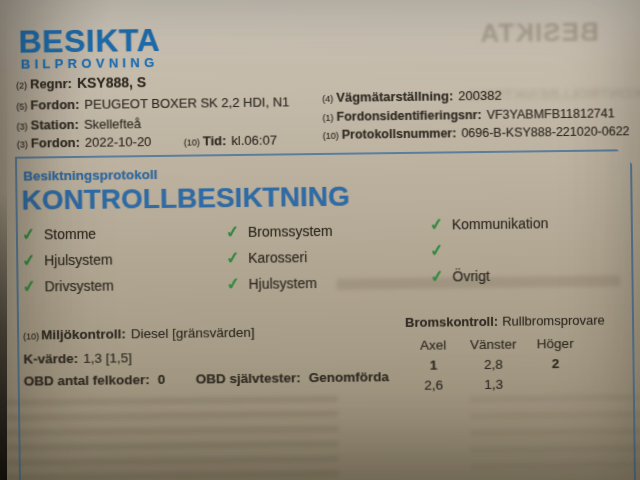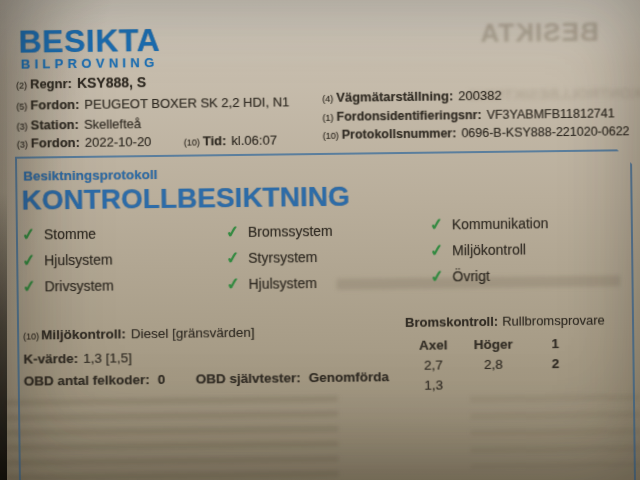--- a/index.html
+++ b/index.html
@@ -97,21 +97,21 @@
   .er-3 .lbl { margin-right:8px; }
   .obd-grp2 { position:absolute; left:172px; top:0; white-space:nowrap; }
 
   .brake-label { position:absolute; left:386px; top:161px; white-space:nowrap; font-size:13px; color:#322d25; }
   .brake-label .lbl { font-weight:bold; margin-right:4px; }
   .brake-table {
     position:absolute; left:388px; top:184px;
     display:grid; grid-template-columns:52px 68px 56px; grid-auto-rows:20px;
     font-size:13.5px; color:#322d25; text-align:center;
   }
-  .brake-table .hdr { font-weight:bold; }
+  .brake-table .hdr { font-weight:normal; }
   .brake-table .axl { font-weight:bold; }
 
   
   .left-edge {
     position:absolute; left:0; top:0; width:7px; height:480px;
     background:linear-gradient(to bottom, rgba(0,0,0,0) 0%, rgba(0,0,0,.06) 40%,
                rgba(6,5,4,.55) 68%, rgba(3,3,2,.92) 100%);
   }
   .vignette {
     position:absolute; inset:0; pointer-events:none;
@@ -179,36 +179,35 @@
           </div>
         </div>
 
         <div class="check-col col-2">
           <div class="check-item soft">
             <span class="check-icon">✓</span>
               <span>Bromssystem</span>
           </div>
           <div class="check-item soft">
             <span class="check-icon">✓</span>
-              <span>Styrsystem</span>
+              <span>Karosseri</span>
           </div>
           <div class="check-item soft">
             <span class="check-icon">✓</span>
               <span>Hjulsystem</span>
           </div>
         </div>
 
         <div class="check-col col-3">
           <div class="check-item soft">
             <span class="check-icon">✓</span>
               <span>Kommunikation</span>
           </div>
           <div class="check-item soft">
             <span class="check-icon">✓</span>
-              <span>Miljökontroll</span>
           </div>
           <div class="check-item soft">
             <span class="check-icon">✓</span>
               <span>Övrigt</span>
           </div>
         </div>
 
         <div class="env-row er-1 soft">
           <span class="ref">(10)</span><span class="lbl">Miljökontroll:</span><span>Diesel [gränsvärden]</span>
         </div>
@@ -220,25 +219,26 @@
           <span class="obd-grp2">
             <span class="lbl">OBD självtester:</span><span>Genomförda</span>
           </span>
         </div>
 
         <div class="brake-label soft">
           <span class="lbl">Bromskontroll:</span><span>Rullbromsprovare</span>
         </div>
         <div class="brake-table soft">
           <span class="hdr">Axel</span>
+          <span class="hdr">Vänster</span>
           <span class="hdr">Höger</span>
           <span class="axl">1</span>
-          <span>2,7</span>
           <span>2,8</span>
           <span class="axl">2</span>
+          <span>2,6</span>
           <span>1,3</span>
         </div>
       </div>
 
     </div>
   </div>
 
   <div class="left-edge"></div>
   <div class="vignette"></div>
 </div>

